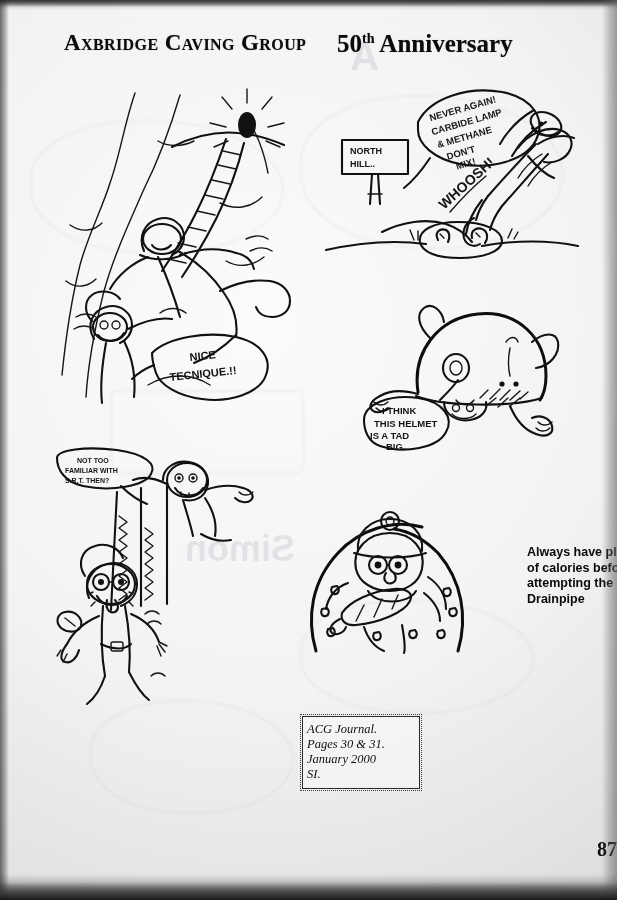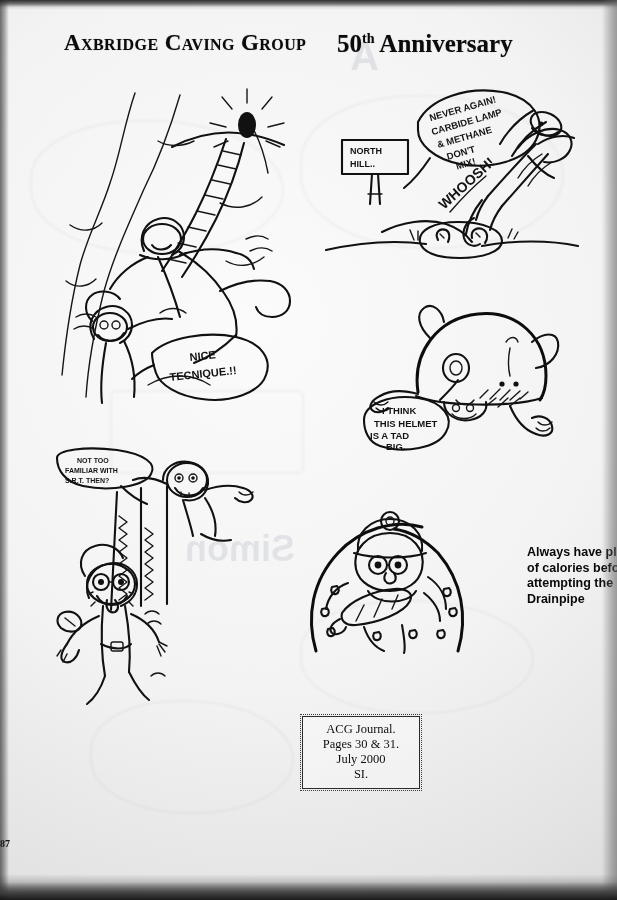--- a/index.html
+++ b/index.html
@@ -46,25 +46,25 @@
 
   
   #caption{position:absolute;left:479px;top:545px;width:116px;
            font-family:"Liberation Sans",sans-serif;font-weight:bold;
            font-size:12.5px;line-height:15.5px;color:#0a0a0a;margin-left:48px;}
 
   
   #cite{position:absolute;left:302px;top:716px;width:108px;padding:5px 4px 6px;
         border:1px solid #2a2a2a;outline:1px dotted #3a3a3a;outline-offset:1.5px;
         background:rgba(255,255,255,.35);
-        text-align:center;font-size:12.5px;line-height:15px;color:#0e0e0e;
-        font-family:"Liberation Serif",serif;}
-
-  #pageno{position:absolute;left:0;top:838px;width:617px;text-align:left;
-          font-size:10px;font-weight:bold;color:#0d0d0d;font-family:"Liberation Serif",serif;}
+        text-align:left;font-size:12.5px;line-height:15px;color:#0e0e0e;
+        font-family:"Liberation Serif",serif;font-style:italic;}
+
+  #pageno{position:absolute;left:0;top:838px;width:617px;text-align:right;
+          font-size:20px;font-weight:bold;color:#0d0d0d;font-family:"Liberation Serif",serif;}
 </style>
 </head>
 <body>
 
 <div id="page">
 
   <div class="ghost" style="left:350px;top:34px;font-size:40px;">A</div>
   <div class="ghost" style="left:185px;top:528px;font-size:36px;">Simon</div>
   <div class="ghost-soft" style="left:30px;top:120px;width:250px;height:130px;"></div>
   <div class="ghost-soft" style="left:300px;top:95px;width:260px;height:150px;"></div>
@@ -408,21 +408,21 @@
       <path class="ink" d="M66,122 C70,134 76,142 86,146"></path>
       <path class="ink" d="M104,120 C106,132 108,142 106,148"></path>
     </svg>
   </div>
 
   <div id="caption">Always have plenty of calories before attempting the Drainpipe</div>
 
   <div id="cite">
     <div>ACG Journal.</div>
     <div>Pages 30 &amp; 31.</div>
-    <div>July 2000</div>
+    <div>January 2000</div>
     <div>SI.</div>
   </div>
 
   <div id="pageno">87</div>
 
   <div class="edge edge-top"></div>
   <div class="edge edge-left"></div>
   <div class="edge edge-right"></div>
   <div class="edge edge-bottom"></div>
 </div>

